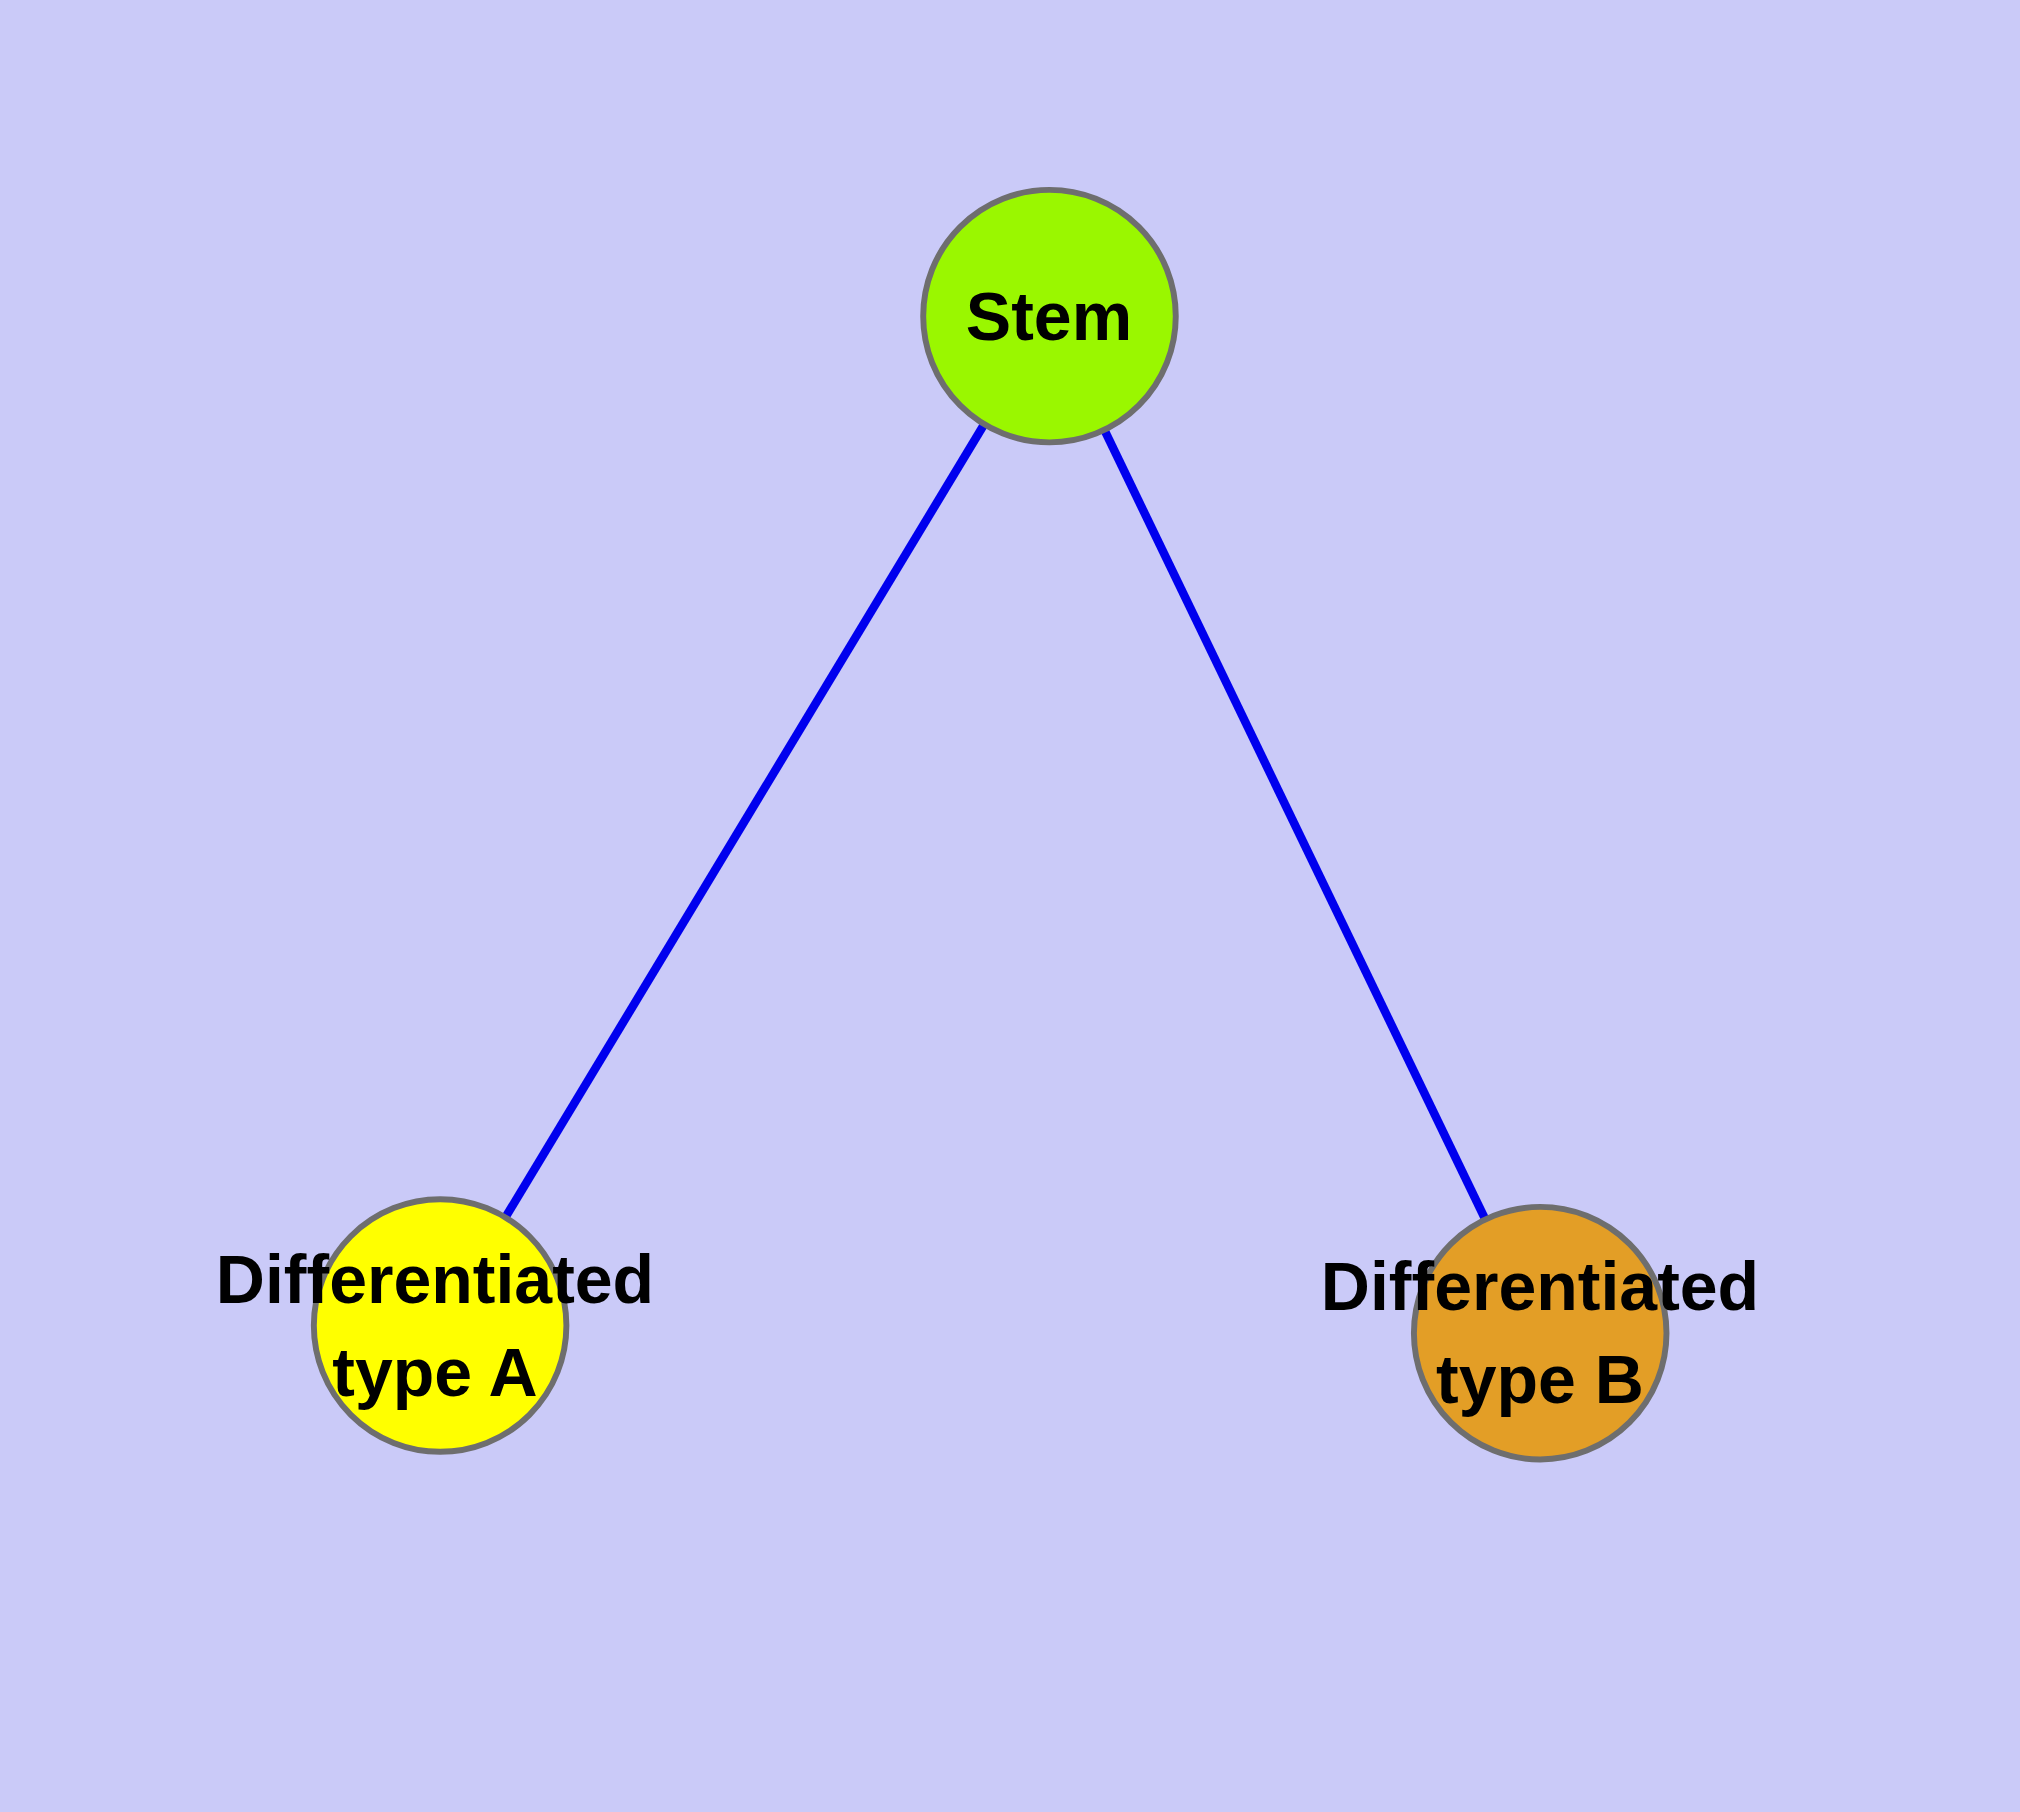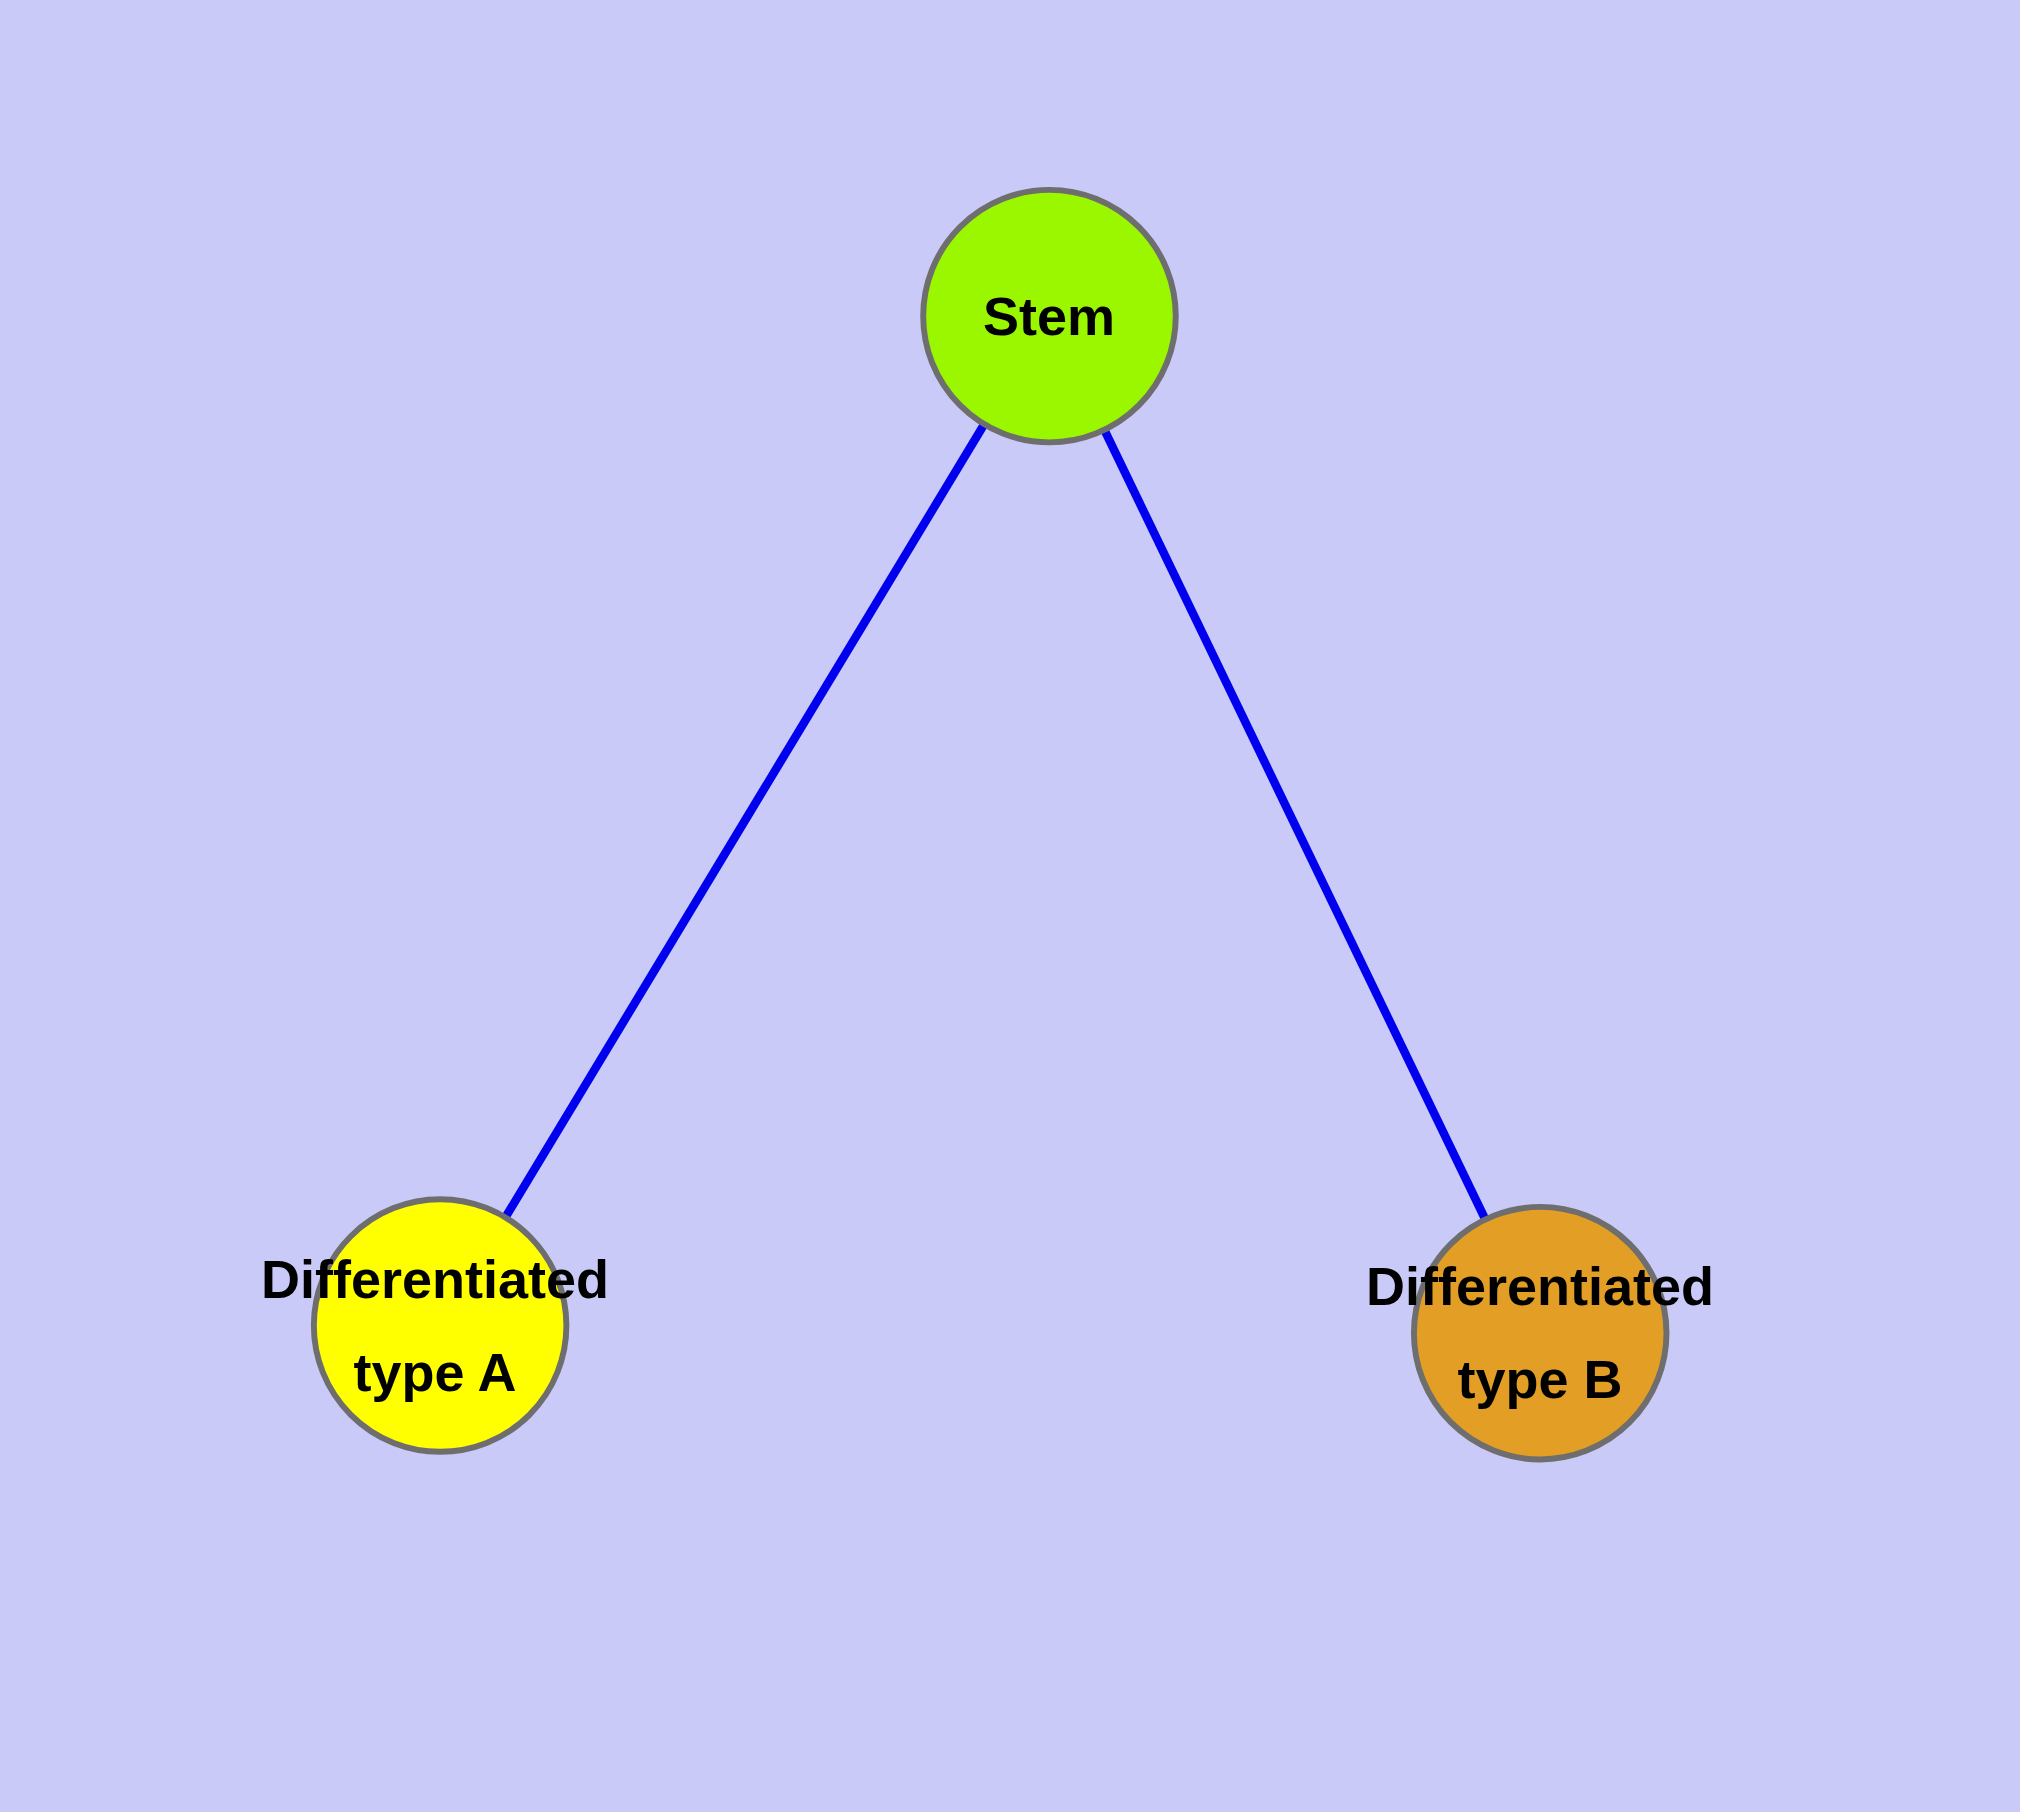--- a/index.html
+++ b/index.html
@@ -19,21 +19,21 @@
     left: 0;
     top: 0;
     width: 100%;
     height: 100%;
     display: block;
   }
   .node-label {
     position: absolute;
     transform: translate(-50%, -50%);
     font-weight: bold;
-    font-size: 54px;
+    font-size: 68px;
     line-height: 93px;
     color: #000000;
     text-align: center;
     white-space: pre-line;
     letter-spacing: 0px;
   }
 </style>
 </head>
 <body>
 

